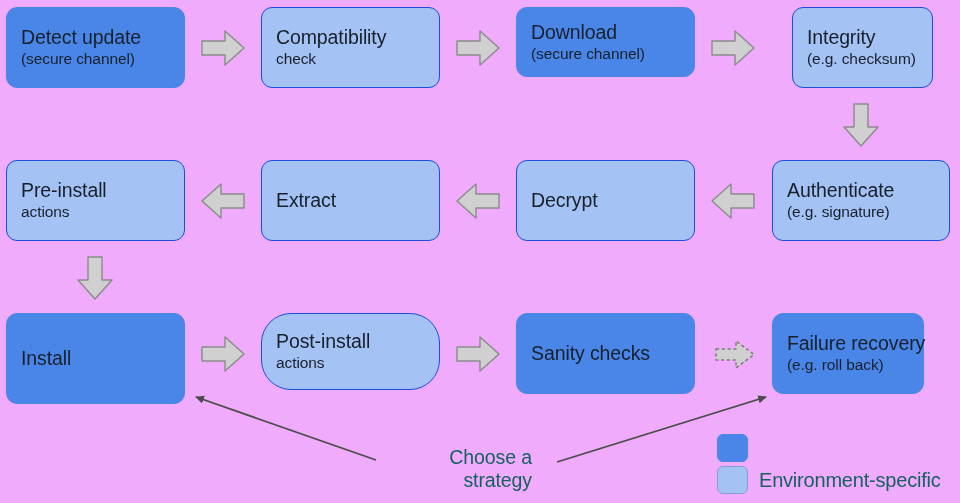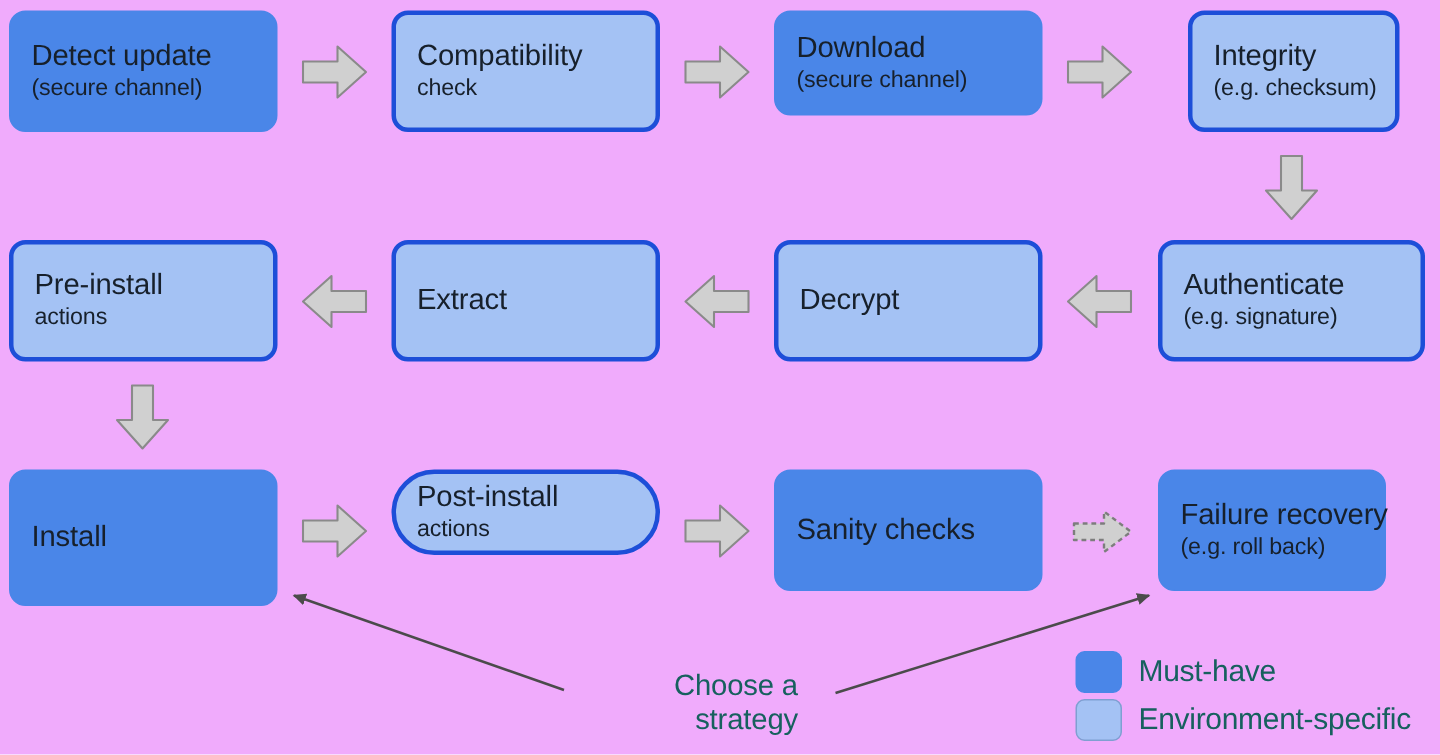--- a/index.html
+++ b/index.html
@@ -29,21 +29,21 @@
     align-items: flex-start;
     padding: 0 14px;
     line-height: 1.12;
   }
   .node.must {
     background: #4a86e8;
     border: 1px solid #4a86e8;
   }
   .node.env {
     background: #a4c2f4;
-    border: 3px solid #1d4ed8;
+    border: 1px solid #1d4ed8;
   }
   .node-title {
     font-size: 19.5px;
     color: #17202b;
     letter-spacing: -0.1px;
     white-space: nowrap;
   }
   .node-sub {
     font-size: 15.5px;
     color: #17202b;
@@ -210,21 +210,21 @@
     <div class="node-title">Install</div>
 
   </div>
 
   <div class="blockarrow" style="left:201px; top:336px; width:44px; height:36px;">
     <svg width="44" height="36" viewBox="0 0 44 36">
       <polygon points="1,11 24,11 24,1 43,18 24,35 24,25 1,25" fill="#d0d0d0" stroke="#8a8a8a" stroke-width="1.4" stroke-linejoin="round"></polygon>
     </svg>
   </div>
 
-  <div class="node env" style="left:261px; top:313px; width:179px; height:57px;border-radius:30px;">
+  <div class="node env" style="left:261px; top:313px; width:179px; height:77px;border-radius:30px;">
     <div class="node-title">Post-install</div>
     <div class="node-sub">actions</div>
   </div>
 
   <div class="blockarrow" style="left:456px; top:336px; width:44px; height:36px;">
     <svg width="44" height="36" viewBox="0 0 44 36">
       <polygon points="1,11 24,11 24,1 43,18 24,35 24,25 1,25" fill="#d0d0d0" stroke="#8a8a8a" stroke-width="1.4" stroke-linejoin="round"></polygon>
     </svg>
   </div>
 
@@ -255,21 +255,20 @@
   </svg>
 
   <div class="annotation" style="left:382px; top:446px; width:150px;">
     <div>Choose a</div>
     <div>strategy</div>
   </div>
 
   <div id="legend">
     <div class="legend-row">
       <span class="legend-swatch must"></span>
-      <span class="legend-label">Must-have</span>
     </div>
     <div class="legend-row">
       <span class="legend-swatch env"></span>
       <span class="legend-label">Environment-specific</span>
     </div>
   </div>
 
 </div>
 
 </body></html>

